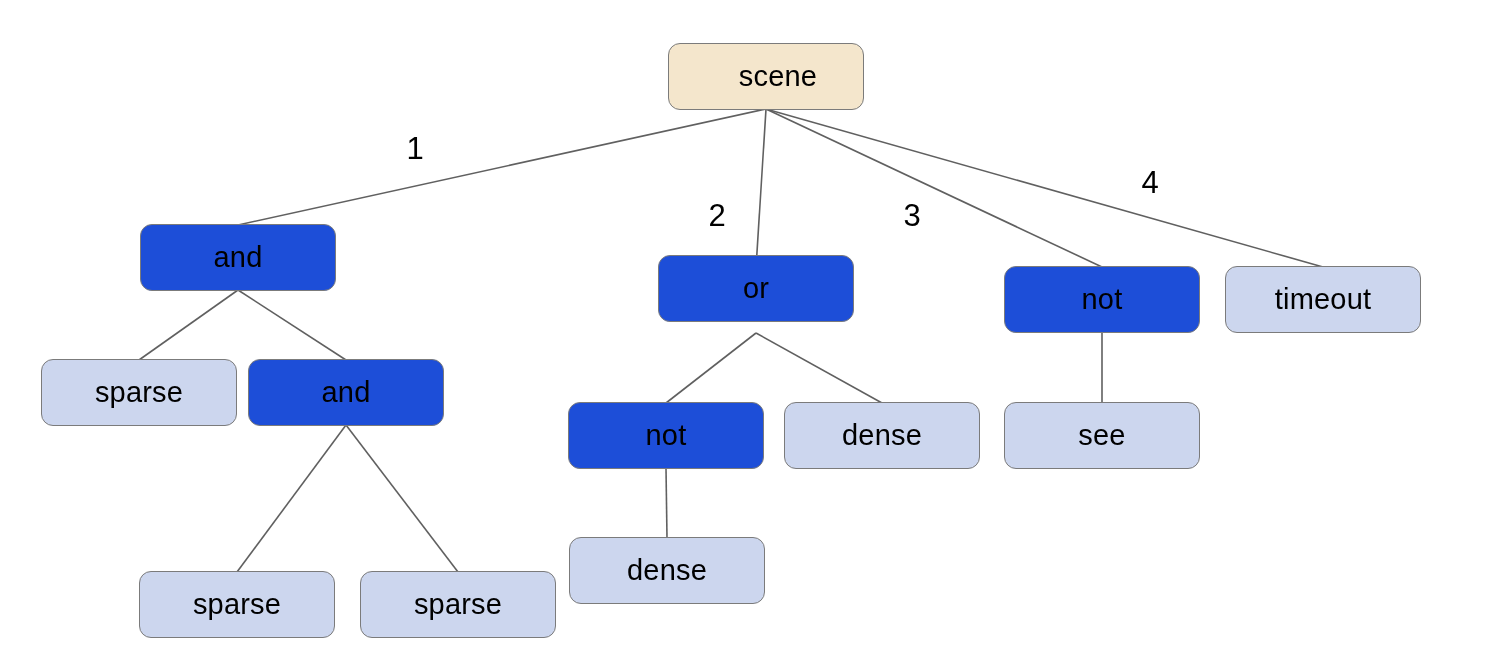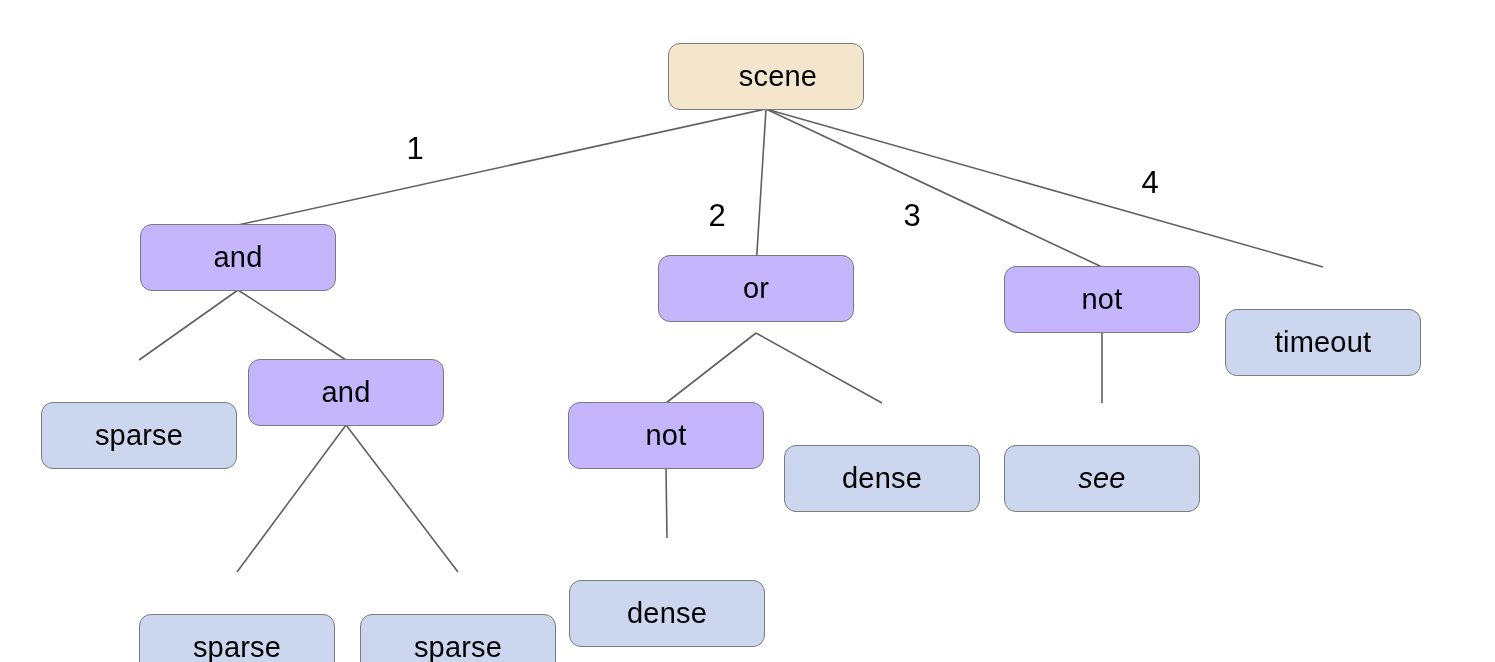--- a/index.html
+++ b/index.html
@@ -28,22 +28,22 @@
     border: 1.5px solid #7b7b7b;
     border-radius: 12px;
     display: flex;
     align-items: center;
     justify-content: center;
     font-size: 29px;
     color: #000000;
     letter-spacing: 0.2px;
   }
   .node.root     { background: #f4e6cc; padding-left: 24px; }
-  .node.operator { background: #c4b5fd; }
-  .node.leaf     { background: #ccd6ee; margin-top: 43px; }
+  .node.operator { background: #1d4ed8; }
+  .node.leaf     { background: #ccd6ee; }
   .edge-label {
     position: absolute;
     transform: translate(-50%, -50%);
     font-size: 31px;
     color: #000000;
     line-height: 1;
   }
 </style>
 </head>
 <body>
@@ -93,19 +93,19 @@
     </div>
     <div class="node leaf" style="left: 784px; top: 402px;">
       <span>dense</span>
     </div>
     <div class="node leaf" style="left: 569px; top: 537px;">
       <span>dense</span>
     </div>
     <div class="node operator" style="left: 1004px; top: 266px;">
       <span>not</span>
     </div>
-    <div class="node leaf" style="left: 1004px; top: 402px; font-style: italic;">
+    <div class="node leaf" style="left: 1004px; top: 402px;">
       <span>see</span>
     </div>
     <div class="node leaf" style="left: 1225px; top: 266px;">
       <span>timeout</span>
     </div>
   </div>
 
 </body></html>

